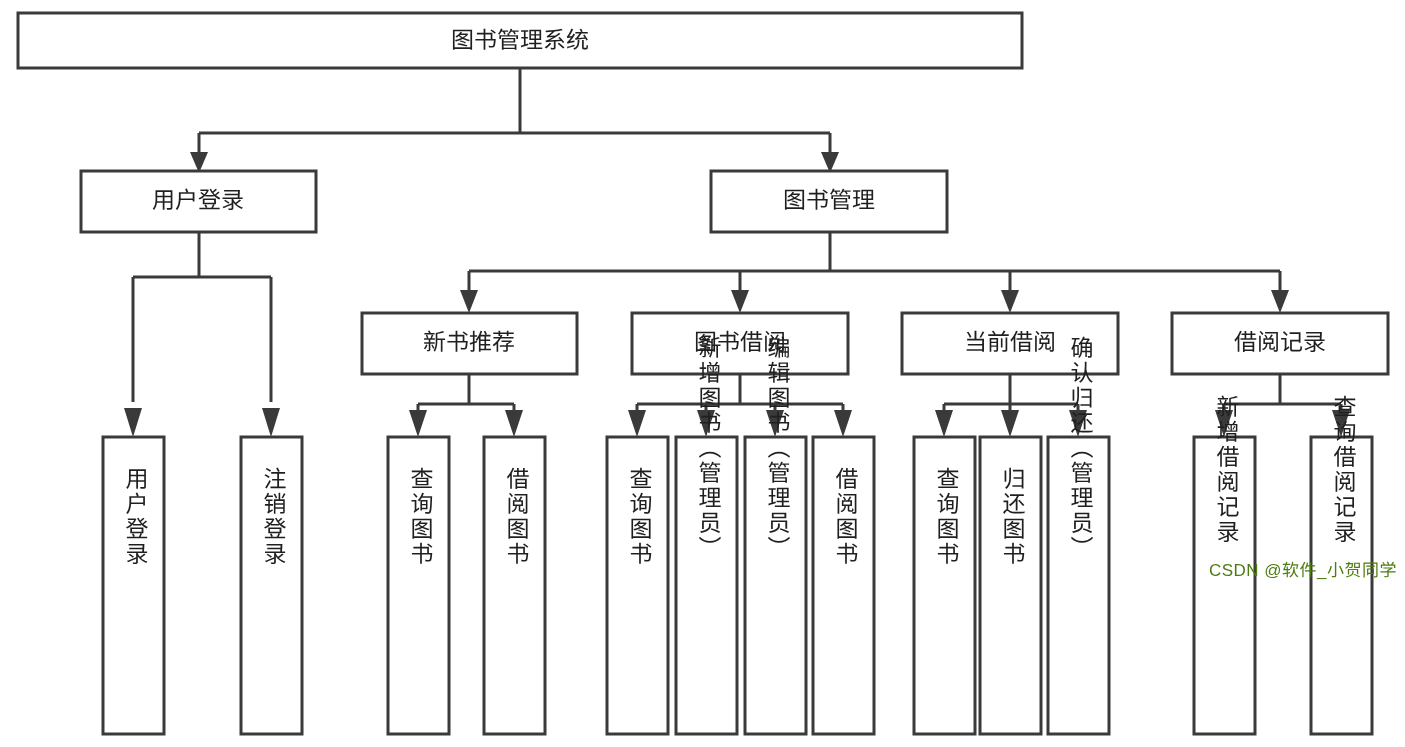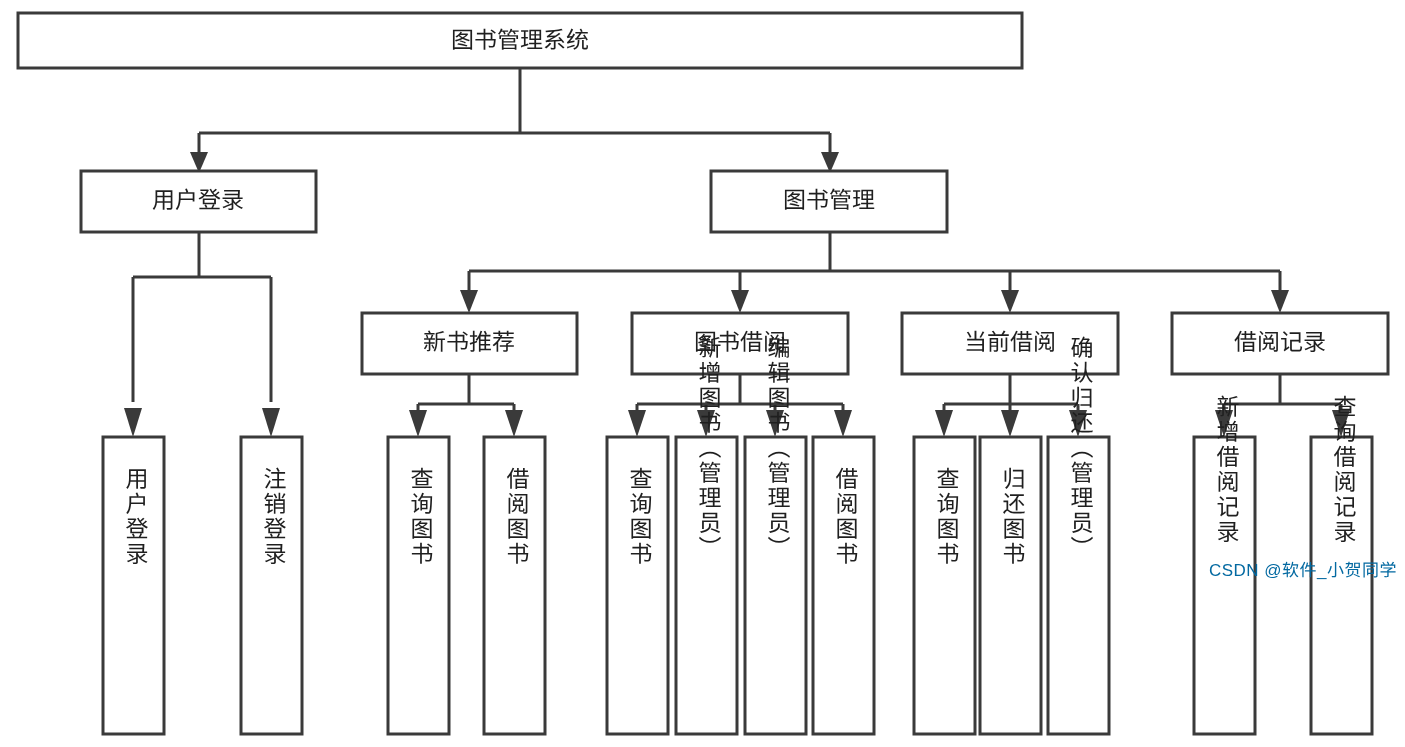--- a/index.html
+++ b/index.html
@@ -25,21 +25,21 @@
     font-size:23px;
     writing-mode:vertical-rl;
     text-orientation:upright;
     letter-spacing:2px;
   }
   .watermark{
     position:absolute;
     right:8px;bottom:4px;
     font-family:"Liberation Sans","DejaVu Sans",sans-serif;
     font-size:17px;
-    color:#0369a1;
+    color:#4d7c0f;
     letter-spacing:0.5px;
     white-space:nowrap;
     pointer-events:none;
     user-select:none;
   }
 </style>
 </head>
 <body>
 
 <div id="diagram-root">

